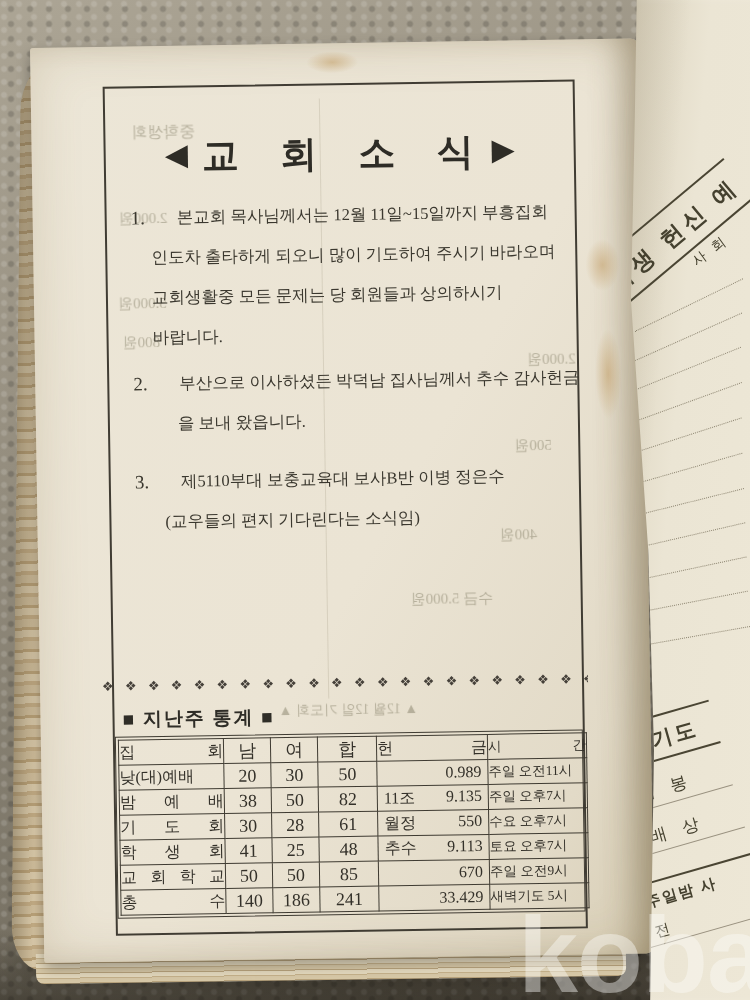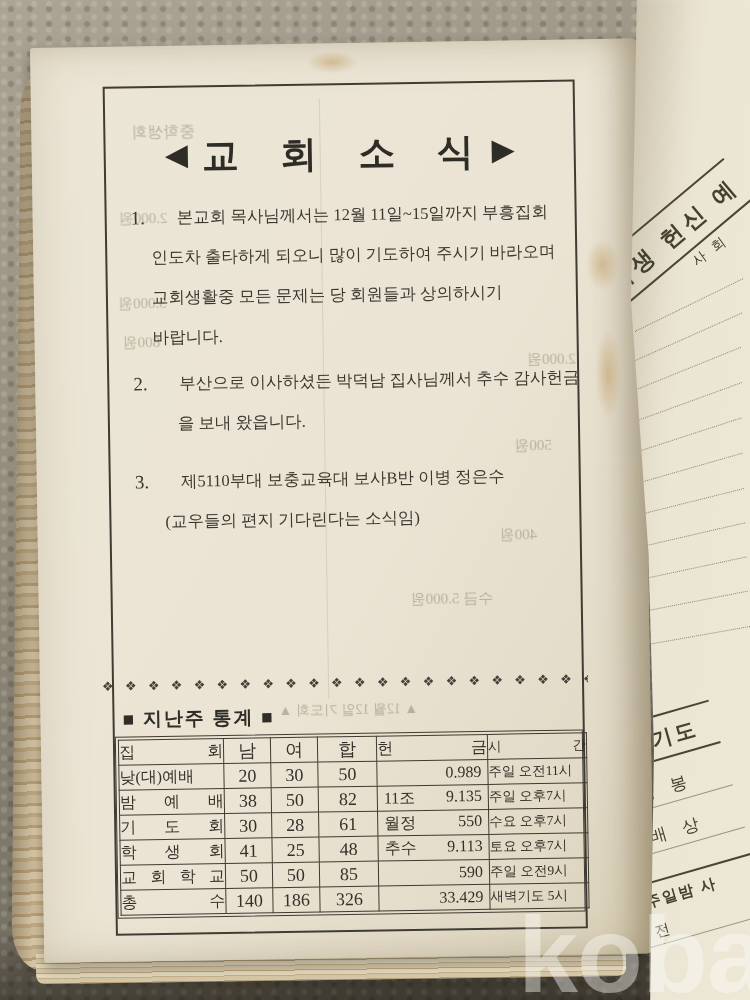--- a/index.html
+++ b/index.html
@@ -271,30 +271,30 @@
             <td class="c-time">토요 오후7시</td>
           </tr>
           <tr>
             <td class="c-meet spread">교 회 학 교</td>
             <td class="c-num">50</td>
             <td class="c-num">50</td>
             <td class="c-tot">85</td>
             <td class="c-offer">
                 <div class="offer-in">
                   <span></span>
-                  <span class="amt">590</span>
+                  <span class="amt">670</span>
                 </div>
               </td>
             <td class="c-time">주일 오전9시</td>
           </tr>
           <tr>
             <td class="c-meet spread">총 수</td>
             <td class="c-num">140</td>
             <td class="c-num">186</td>
-            <td class="c-tot">326</td>
+            <td class="c-tot">241</td>
             <td class="c-offer">
                 <div class="offer-in">
                   <span></span>
                   <span class="amt">33.429</span>
                 </div>
               </td>
             <td class="c-time">새벽기도 5시</td>
           </tr>
         </tbody>
       </table>

